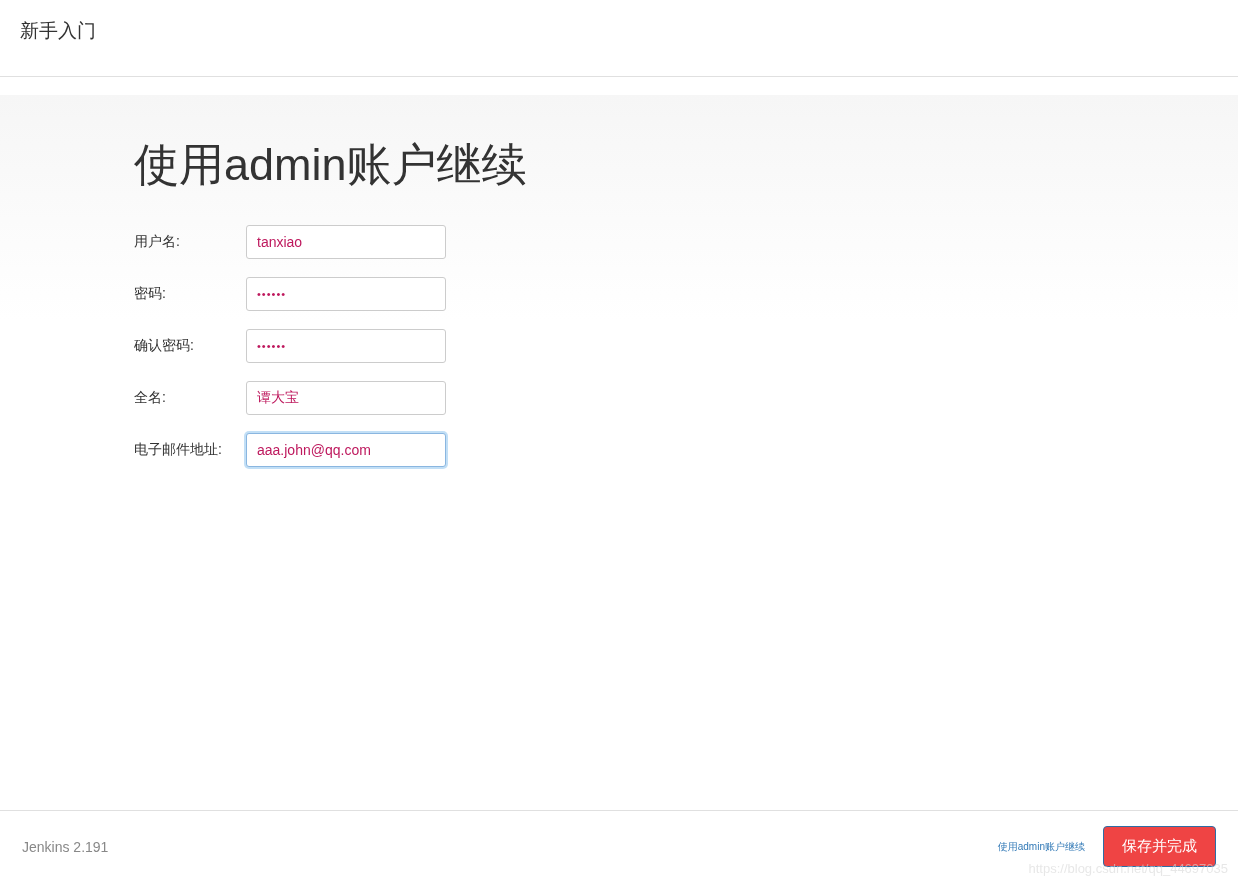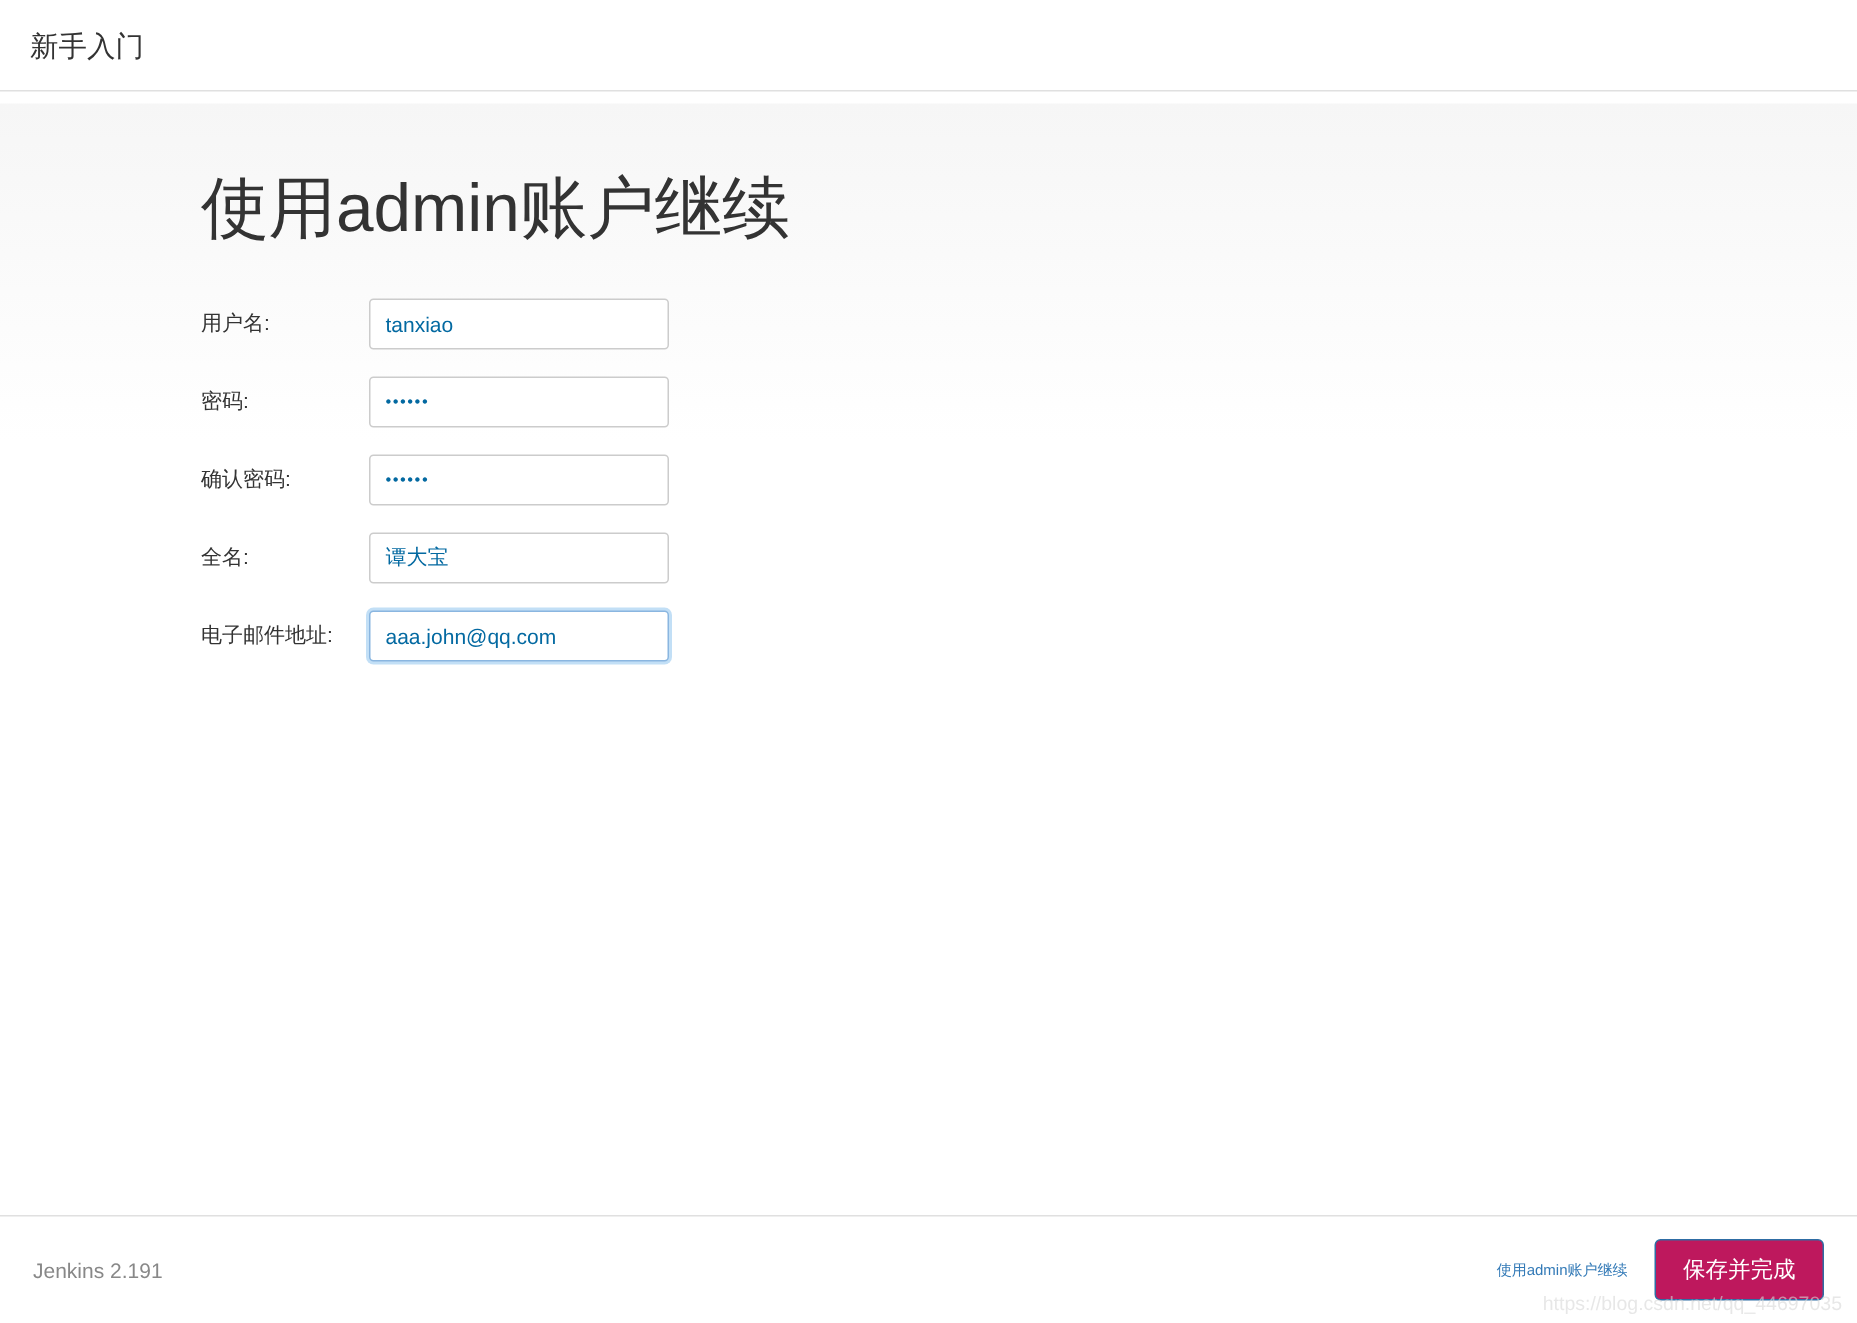--- a/index.html
+++ b/index.html
@@ -9,23 +9,23 @@
     }
     body {
       font-family: "Helvetica Neue", Helvetica, Arial, "Microsoft YaHei", sans-serif;
       background: #fff;
       width: 1238px;
       height: 882px;
       position: relative;
       overflow: hidden;
     }
     .header {
-      padding: 18px 20px 16px;
+      padding: 18px 20px 32px;
       border-bottom: 1px solid #e0e0e0;
-      margin-bottom: 8px;
+      margin-bottom: 18px;
     }
     .header-title {
       font-size: 19px;
       color: #333;
       font-weight: 400;
     }
     .content-area {
       background: #fafafa;
       background: linear-gradient(to bottom, #f6f6f6 0%, #fff 30%);
       height: 750px;
@@ -50,21 +50,21 @@
       text-align: left;
     }
     .form-input {
       width: 200px;
       height: 34px;
       padding: 6px 10px;
       font-size: 14px;
       border: 1px solid #ccc;
       border-radius: 3px;
       background: #fff;
-      color: #0369a1;
+      color: #be185d;
       outline: none;
     }
     .form-input.focused {
       border: 1px solid #8ab6e0;
       box-shadow: 0 0 0 2px rgba(102, 175, 233, 0.4);
       background: #fff;
     }
     .password-dots {
       font-size: 11px;
       letter-spacing: 1px;
@@ -94,21 +94,21 @@
     }
     .link-button {
       background: none;
       border: none;
       color: #337ab7;
       font-size: 10px;
       cursor: pointer;
       font-family: inherit;
     }
     .primary-button {
-      background: #be185d;
+      background: #ef4444;
       color: #fff;
       border: 1px solid #2e6da4;
       border-radius: 4px;
       padding: 10px 18px;
       font-size: 15px;
       cursor: pointer;
       font-family: inherit;
     }
     .watermark {
       position: absolute;

